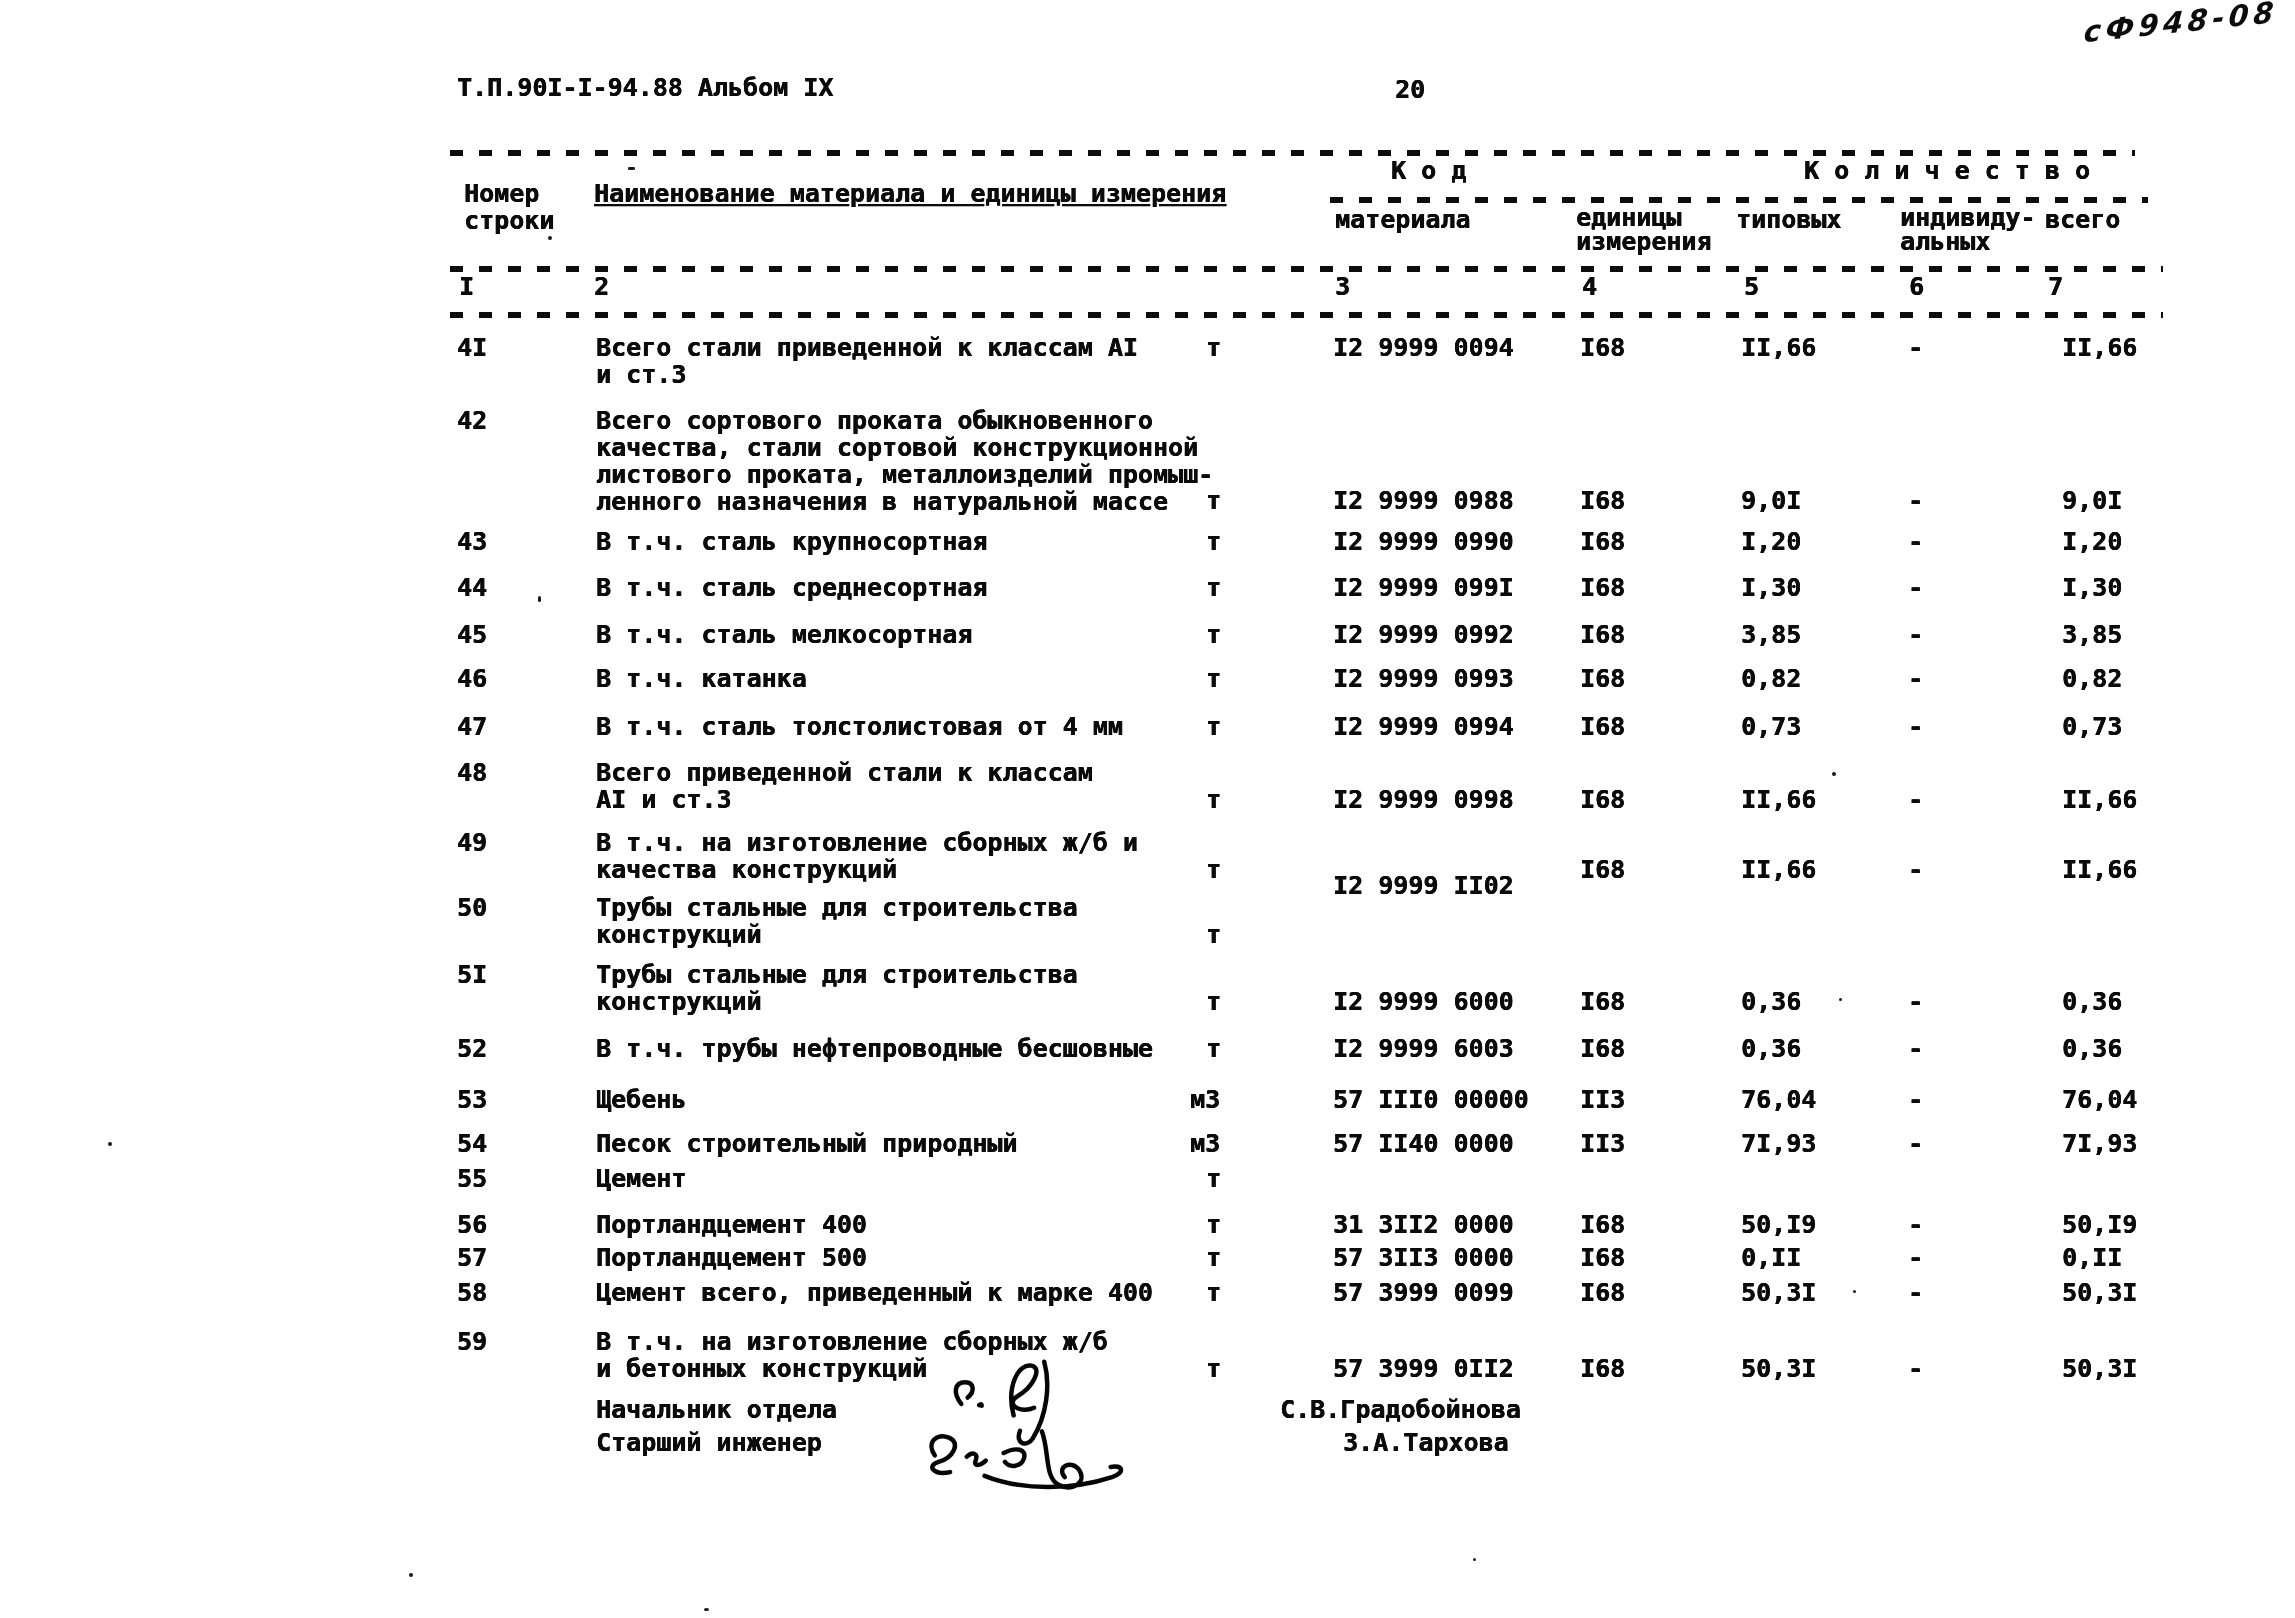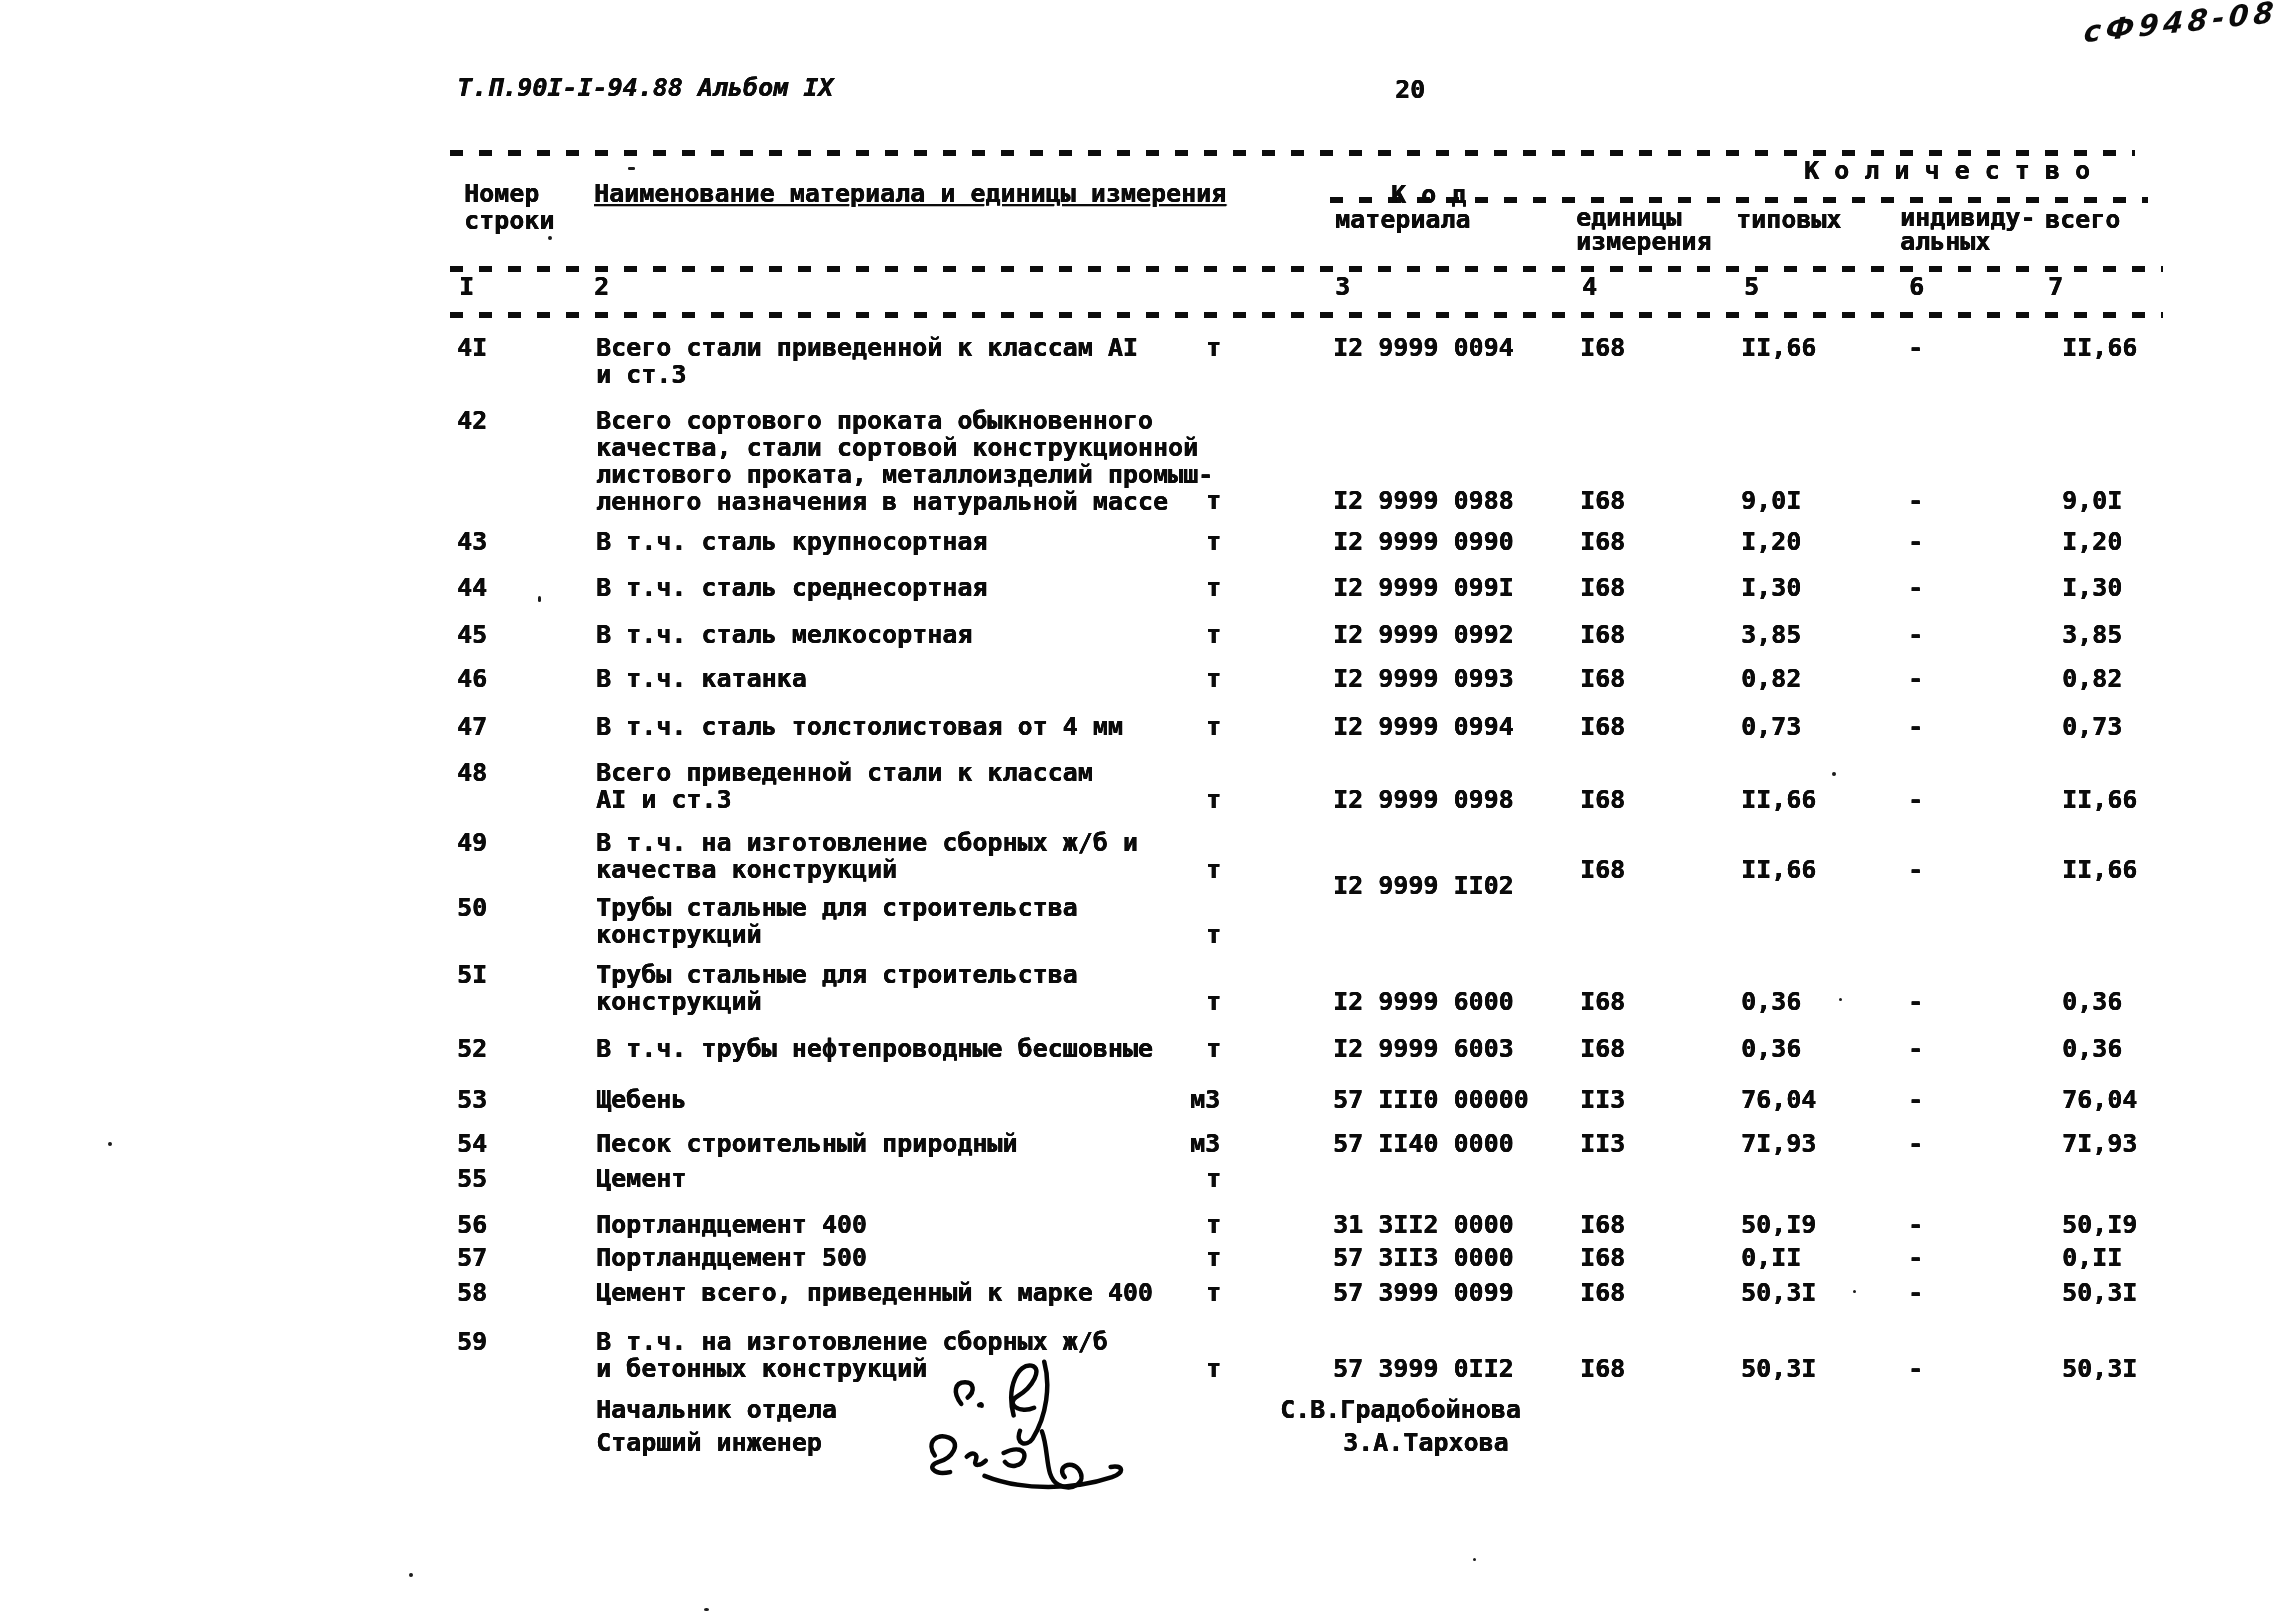--- a/index.html
+++ b/index.html
@@ -49,32 +49,32 @@
   .sig path{fill:none;stroke:#050505;stroke-width:7;stroke-linecap:round;stroke-linejoin:round;}
   
   .speck{position:absolute;background:#1c1c1c;border-radius:50%;}
 </style>
 </head>
 <body>
 
 <div class="page">
 
   <div class="stamp">сФ948-08</div>
-  <div class="abs ink" style="left:457px;top:74px;font-style:italic;">Т.П.90I-I-94.88 Альбом IX</div>
+  <div class="abs ink" style="left:457px;top:74px;">Т.П.90I-I-94.88 Альбом IX</div>
   <div class="abs ink" style="left:1395px;top:76px;">20</div>
 
   <div class="dash" style="left:450px;top:150px;width:1685px;"></div>
   <div class="dash" style="left:1330px;top:197px;width:818px;"></div>
   <div class="dash" style="left:450px;top:266px;width:1713px;"></div>
   <div class="dash" style="left:450px;top:312px;width:1713px;"></div>
 
   <div class="h ink" style="left:464px;top:180px;">Номер
 строки</div>
   <div class="h ink" style="left:594px;top:180px;text-decoration:underline;">Наименование материала и единицы измерения</div>
-  <div class="h ink" style="left:1391px;top:157px;margin-top:24px;">К о д</div>
+  <div class="h ink" style="left:1391px;top:157px;">К о д</div>
   <div class="h ink" style="left:1804px;top:157px;">К о л и ч е с т в о</div>
   <div class="h ink" style="left:1335px;top:206px;">материала</div>
   <div class="h ink" style="left:1576px;top:206px;line-height:24px;">единицы
 измерения</div>
   <div class="h ink" style="left:1736px;top:206px;">типовых</div>
   <div class="h ink" style="left:1900px;top:206px;line-height:24px;">индивиду-
 альных</div>
   <div class="h ink" style="left:2045px;top:206px;">всего</div>
 
   <div class="h ink" style="left:459px;top:273px;">I</div>

